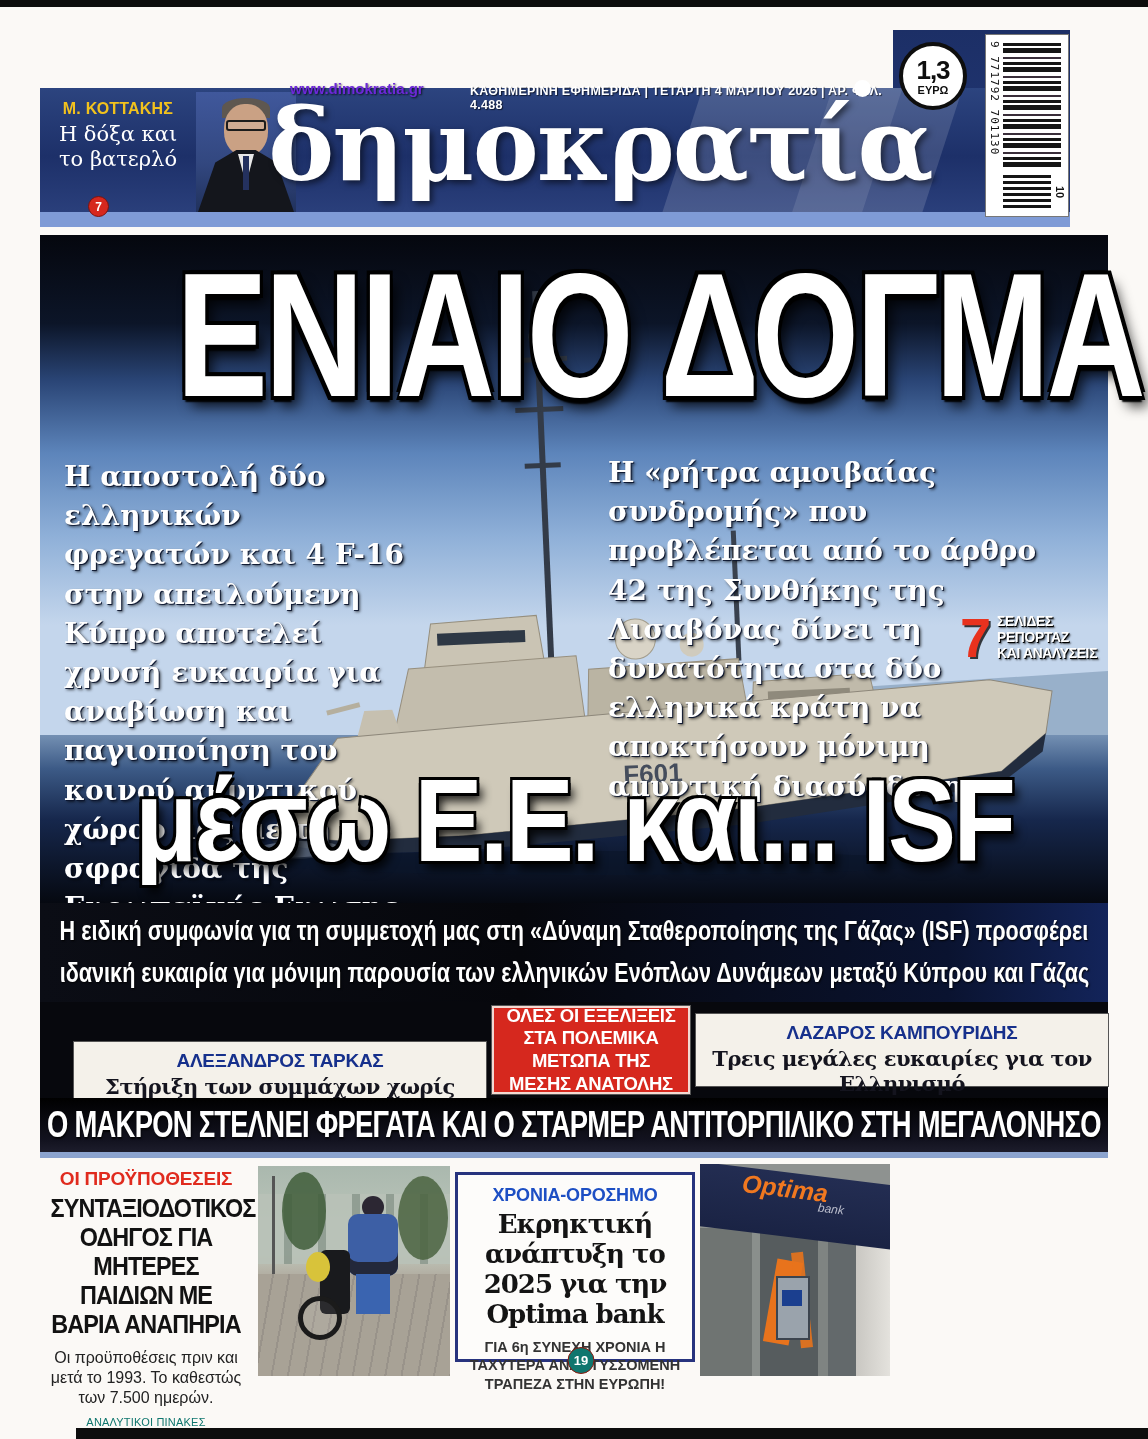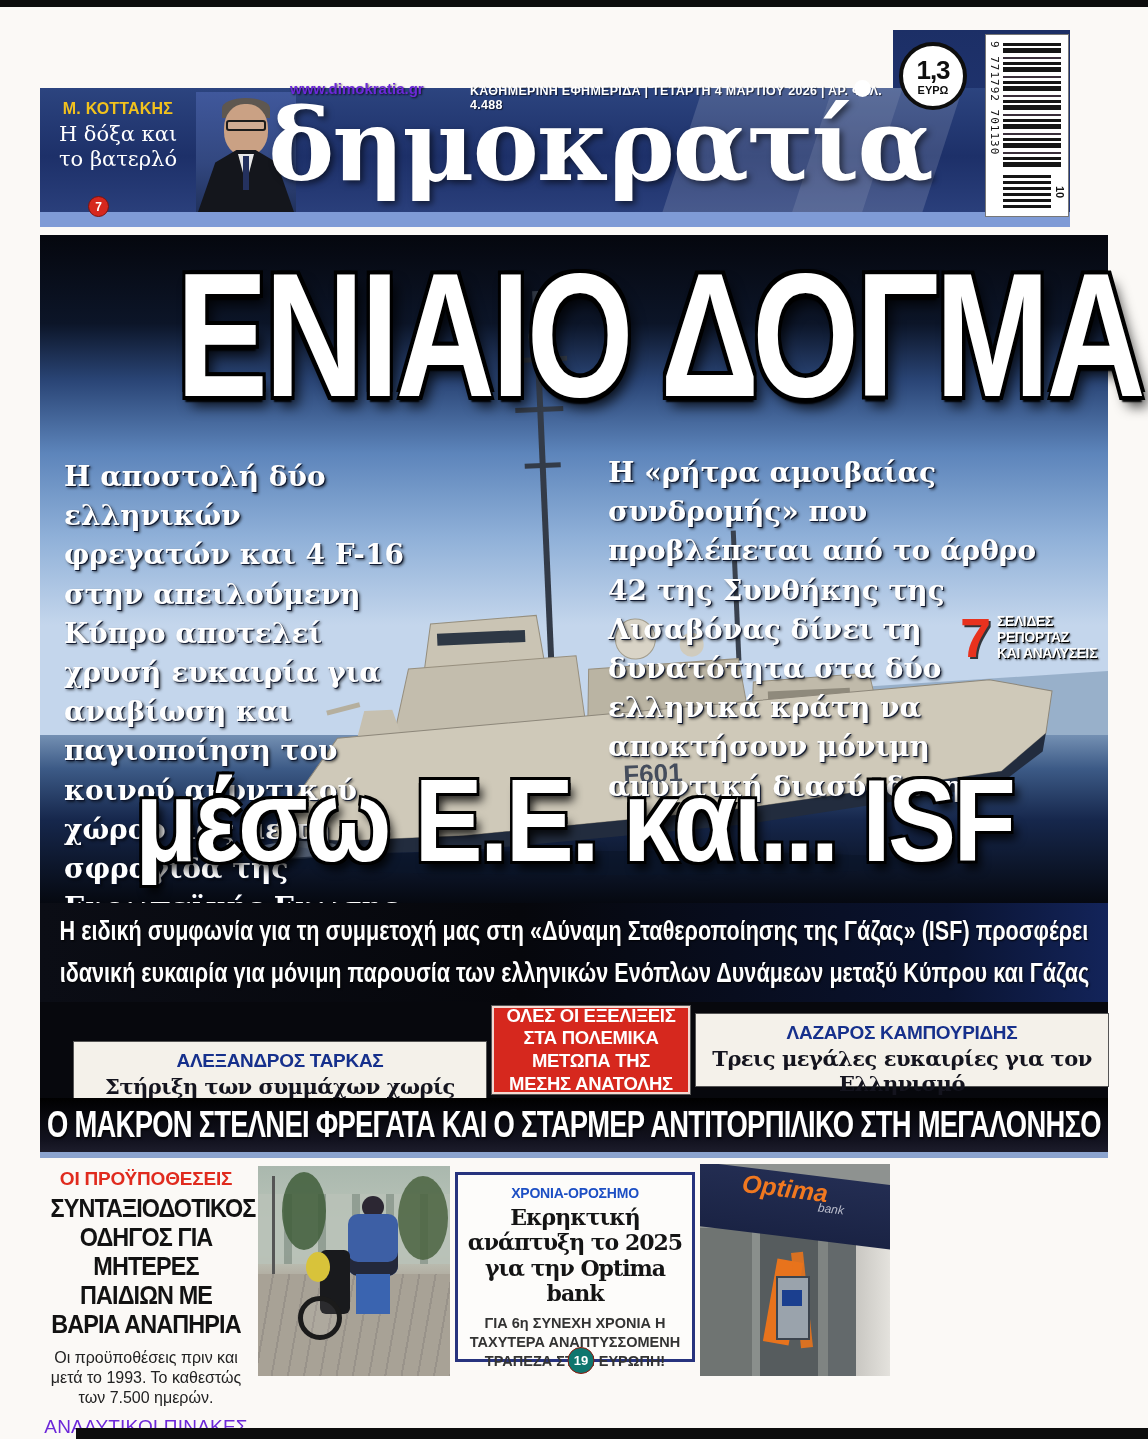--- a/index.html
+++ b/index.html
@@ -131,26 +131,26 @@
           background:linear-gradient(180deg,#000000,#131320 80%,#1d1d2c);
           display:flex; align-items:center; justify-content:center; white-space:nowrap; }
   .banner-strip span { display:inline-block; transform:scaleX(.74); transform-origin:center;
           color:#ffffff; font-weight:bold; font-size:37px; letter-spacing:-1px;
           text-shadow:1px 2px 2px rgba(0,0,0,.8); }
 
   .strip-under { left:40px; top:1152px; width:1068px; height:6px; background:#8ca4cf; }
 
   
   .kicker-red { color:#e02b1e; font-weight:bold; font-size:19px; letter-spacing:-.2px; }
-  .kicker-blue { color:#1d4fc4; font-weight:bold; font-size:14px; letter-spacing:-.2px; }
+  .kicker-blue { color:#1d4fc4; font-weight:bold; font-size:18px; letter-spacing:-.2px; }
   .art { text-align:center; }
   .art-headline { color:#121212; font-weight:bold; font-size:26px; line-height:1.12;
           letter-spacing:-1px; margin-top:4px; transform:scaleX(.9); transform-origin:center; }
   .art-summary { color:#222; font-size:16px; line-height:1.25; margin-top:8px; }
-  .art-note { color:#6d28d9; font-size:19px; margin-top:8px; letter-spacing:.2px; }
+  .art-note { color:#0f766e; font-size:11px; margin-top:8px; letter-spacing:.2px; }
   .art1 { left:40px; top:1168px; width:212px; }
   .art3 { left:893px; top:1168px; width:218px; }
   .pageref { display:flex; align-items:center; justify-content:center; margin-top:14px; }
   .pageref .line { height:2px; background:#8a8a8a; flex:1; }
   .ref-circle { width:27px; height:27px; border-radius:50%; background:#0f766e;
           border:1px solid #8d170c; color:#fff; font-size:13px; font-weight:bold;
           display:flex; align-items:center; justify-content:center; margin:0 6px; }
 
   .photo1 { left:258px; top:1166px; width:192px; height:210px; overflow:hidden;
           background:linear-gradient(180deg,#aab8ae 0%,#c2cabe 40%,#b2aea2 52%,#a49f93 70%,#8f8a7e 100%); }
@@ -174,21 +174,21 @@
   .p1-wheel { position:absolute; left:0; top:52px; width:44px; height:44px; border-radius:50%;
           border:5px solid #1b1b1b; background:rgba(255,255,255,.08); }
   .p1-seat { position:absolute; left:22px; top:6px; width:30px; height:64px; border-radius:6px;
           background:#191a1d; }
   .p1-bag { position:absolute; left:8px; top:8px; width:24px; height:30px; border-radius:50%;
           background:#d8c33a; }
 
   .art2-box { left:455px; top:1172px; width:240px; height:190px; background:#fdfcfa;
           border:3px solid #27337e; text-align:center; }
   .art2-headline { font-family:"DejaVu Serif",serif; font-weight:bold; color:#141414;
-          font-size:22px; line-height:1.15; letter-spacing:-1px; margin-top:4px; }
+          font-size:26px; line-height:1.15; letter-spacing:-1px; margin-top:4px; }
   .art2-summary { color:#333; font-weight:bold; font-size:14.5px; line-height:1.3; margin-top:8px; }
   .art2-ref { position:absolute; left:50%; bottom:-15px; transform:translateX(-50%); }
 
   .photo2 { left:700px; top:1164px; width:190px; height:212px; overflow:hidden; background:#8e9290; }
   .p2-awning { position:absolute; left:-14px; top:-4px; width:230px; height:64px;
           background:linear-gradient(180deg,#232d52,#1a2344); transform:rotate(7deg); transform-origin:left top; }
   .p2-optima { position:absolute; left:42px; top:10px; transform:rotate(7deg);
           color:#f07820; font-weight:bold; font-size:25px; font-style:italic; letter-spacing:0; }
   .p2-bank { position:absolute; left:118px; top:38px; transform:rotate(7deg);
           color:#b9bccb; font-size:12px; font-style:italic; }

